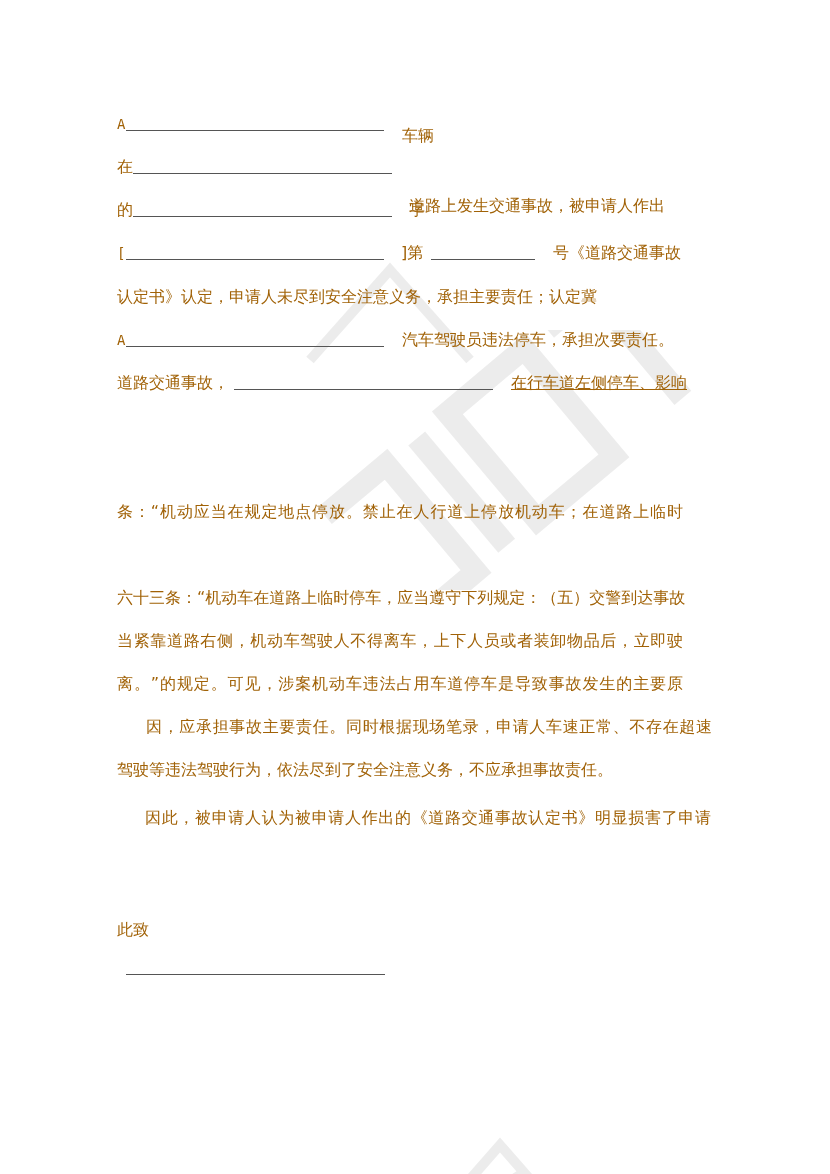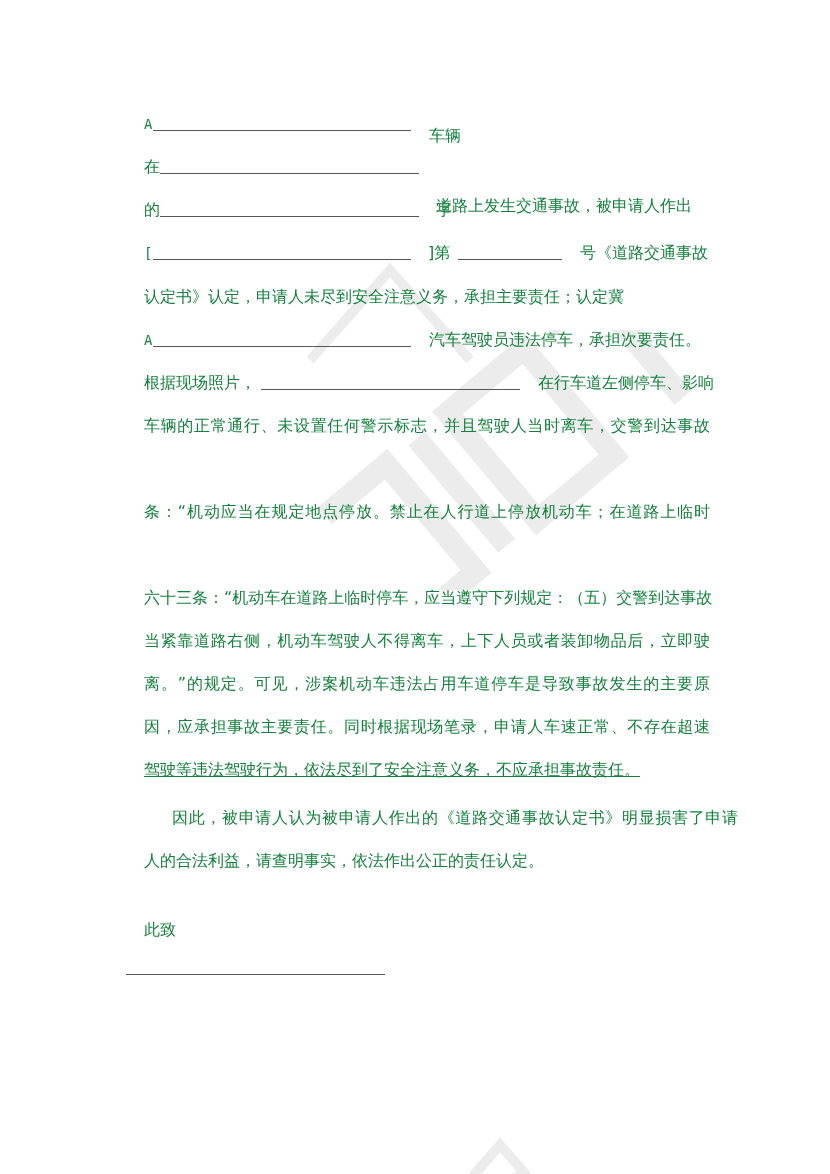--- a/index.html
+++ b/index.html
@@ -20,26 +20,26 @@
       left: 0; top: 0;
       width: 830px; height: 1174px;
     }
     .watermark {
       position: absolute;
       pointer-events: none;
       opacity: 0.07;
     }
     .line {
       position: absolute;
-      left: 144px;
+      left: 117px;
       height: 24px;
       font-size: 16px;
       line-height: 24px;
       white-space: nowrap;
-      color: #15803d;
+      color: #a16207;
     }
     .full {
       width: 566px;
       text-align: justify;
       text-align-last: justify;
     }
     .seg {
       position: absolute;
       top: 0;
       white-space: nowrap;
@@ -108,33 +108,31 @@
 
   <div class="line" style="top:285px;">认定书》认定，申请人未尽到安全注意义务，承担主要责任；认定冀</div>
 
   <div class="line" style="top:328px;">
     <span class="seg mono" style="left:0;">A</span>
     <span class="blank" style="left:9px; width:258px;"></span>
     <span class="seg" style="left:285px;font-family:Liberation Serif, serif;">汽车驾驶员违法停车，承担次要责任。</span>
   </div>
 
   <div class="line" style="top:371px;">
-    <span class="seg" style="left:0;">根据现场照片，</span>
+    <span class="seg" style="left:0;">道路交通事故，</span>
     <span class="blank" style="left:117px; width:259px;"></span>
-    <span class="seg" style="left:394px;">在行车道左侧停车、影响</span>
+    <span class="seg" style="left:394px;text-decoration:underline;">在行车道左侧停车、影响</span>
   </div>
 
-  <div class="line full" style="top:414px;">车辆的正常通行、未设置任何警示标志，并且驾驶人当时离车，交警到达事故</div>
   <div class="line full" style="top:500px;">条：“机动应当在规定地点停放。禁止在人行道上停放机动车；在道路上临时</div>
   <div class="line full" style="top:586px;">六十三条：“机动车在道路上临时停车，应当遵守下列规定：（五）交警到达事故</div>
   <div class="line full" style="top:629px;">当紧靠道路右侧，机动车驾驶人不得离车，上下人员或者装卸物品后，立即驶</div>
   <div class="line full" style="top:672px;">离。”的规定。可见，涉案机动车违法占用车道停车是导致事故发生的主要原</div>
-  <div class="line full" style="top:715px;">因，应承担事故主要责任。同时根据现场笔录，申请人车速正常、不存在超速</div>
-  <div class="line" style="top:758px;text-decoration:underline;">驾驶等违法驾驶行为，依法尽到了安全注意义务，不应承担事故责任。</div>
+  <div class="line full" style="top:715px;margin-left:29px;">因，应承担事故主要责任。同时根据现场笔录，申请人车速正常、不存在超速</div>
+  <div class="line" style="top:758px;">驾驶等违法驾驶行为，依法尽到了安全注意义务，不应承担事故责任。</div>
 
   <div class="line full" style="top:806px;margin-left:28px;">因此，被申请人认为被申请人作出的《道路交通事故认定书》明显损害了申请</div>
-  <div class="line" style="top:849px;">人的合法利益，请查明事实，依法作出公正的责任认定。</div>
 
   <div class="line" style="top:918px;">此致</div>
 
   <div class="sig-line"></div>
 
 </div>
 
 </body></html>

